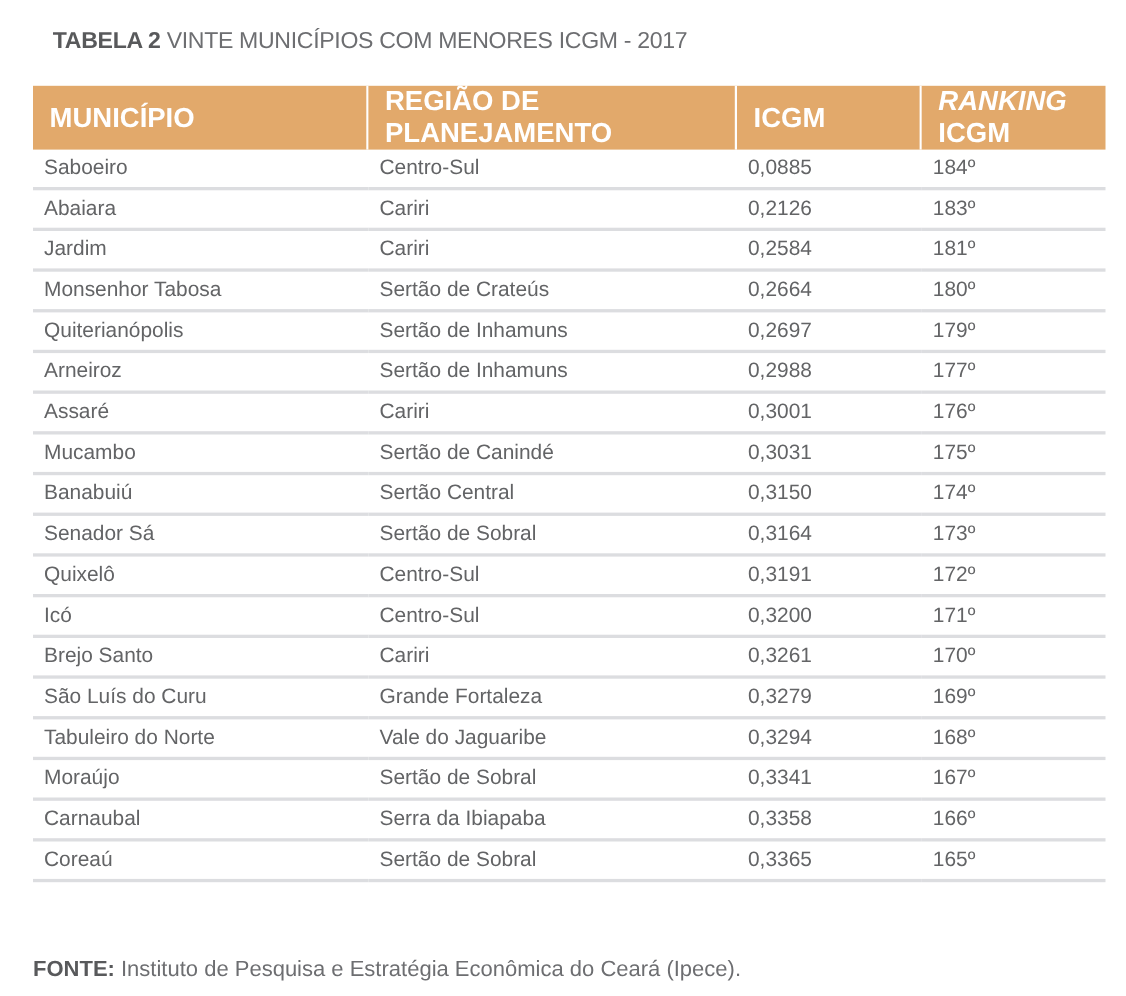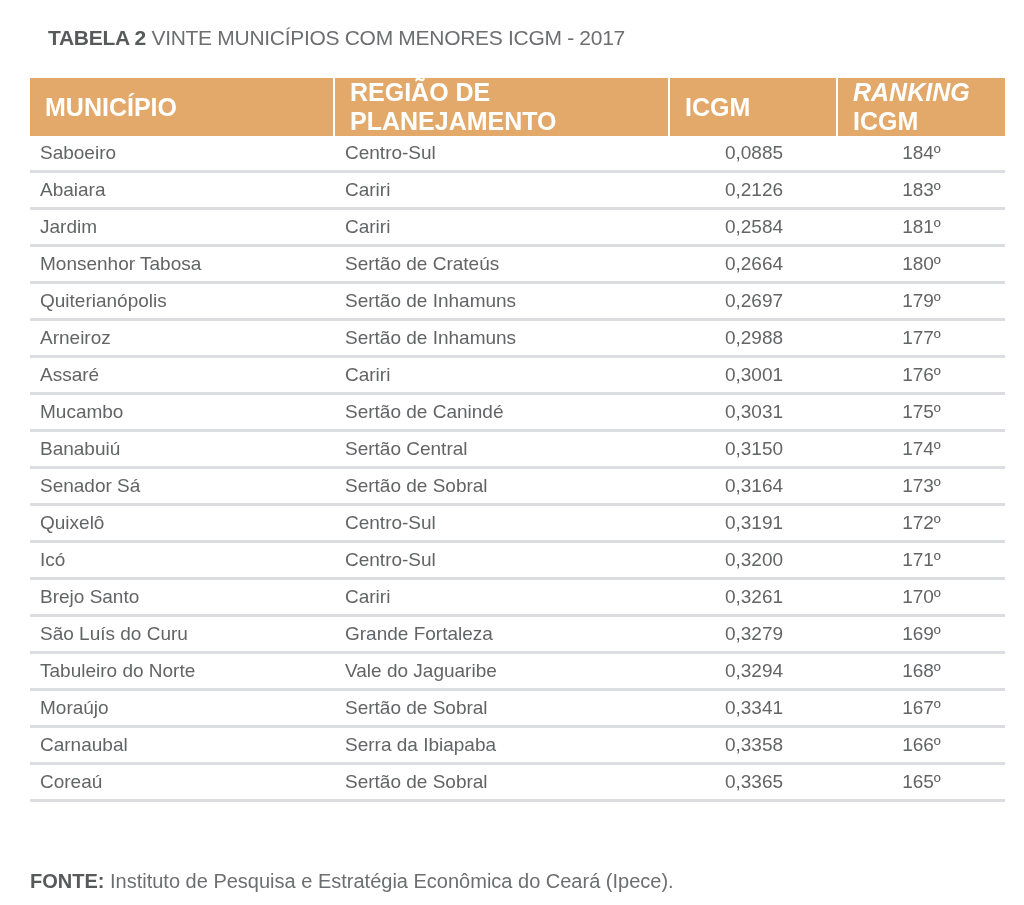--- a/index.html
+++ b/index.html
@@ -10,21 +10,21 @@
   .title .lbl { font-weight:bold; }
   .title .txt { font-weight:normal; color:#6d6e71; }
   table { position:absolute; left:30px; top:78px; width:975px; border-collapse:separate; border-spacing:0; }
   thead th { background:#e2a96b; color:#ffffff; font-weight:bold; font-size:25px;
              height:37px; padding:0 15px; text-align:left; border-right:2px solid #fff; }
   thead th:last-child { border-right:none; }
   thead th.c { }
   thead th i { }
   tbody td { font-size:19px; color:#636466; height:34px; padding:0 10px;
              border-bottom:3px solid #dcdde0; white-space:nowrap; }
-  tbody td.c { text-align:center; }
+  tbody td.c { }
   col.c1 { width:305px; } col.c2 { width:335px; } col.c3 { width:168px; } col.c4 { width:167px; }
   .source { position:absolute; left:30px; top:870px; font-size:20px; color:#6d6e71; white-space:nowrap; }
   .source b { color:#58595b; }
 </style>
 </head>
 <body>
 
 <div class="title">
   <span class="lbl">TABELA 2</span>
   <span class="txt">VINTE MUNICÍPIOS COM MENORES ICGM - 2017</span>

